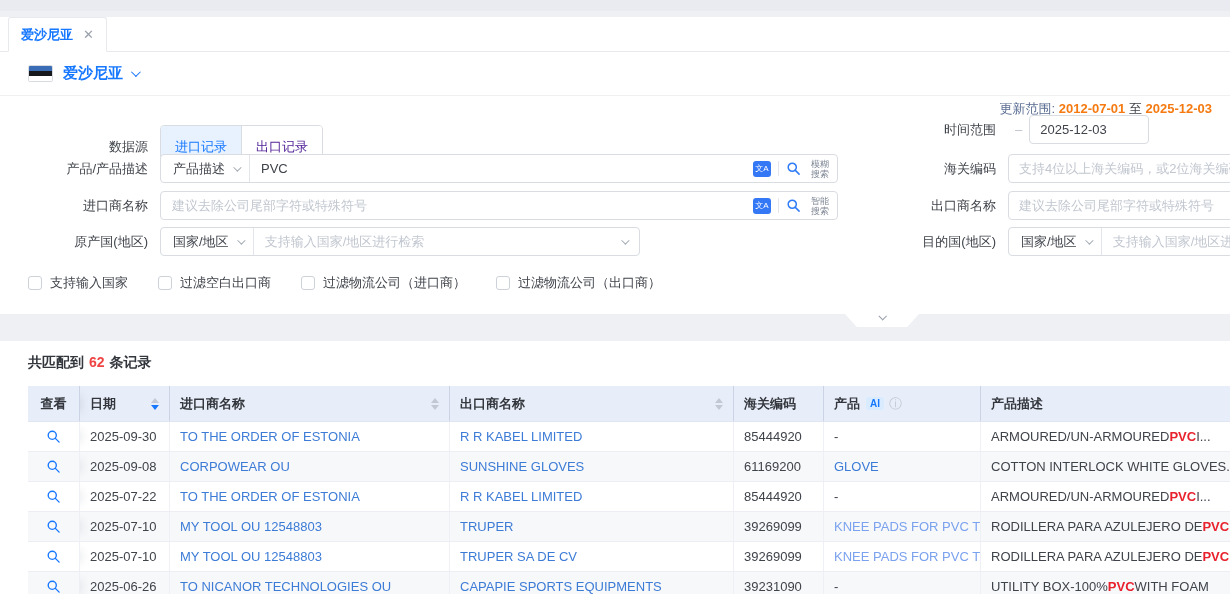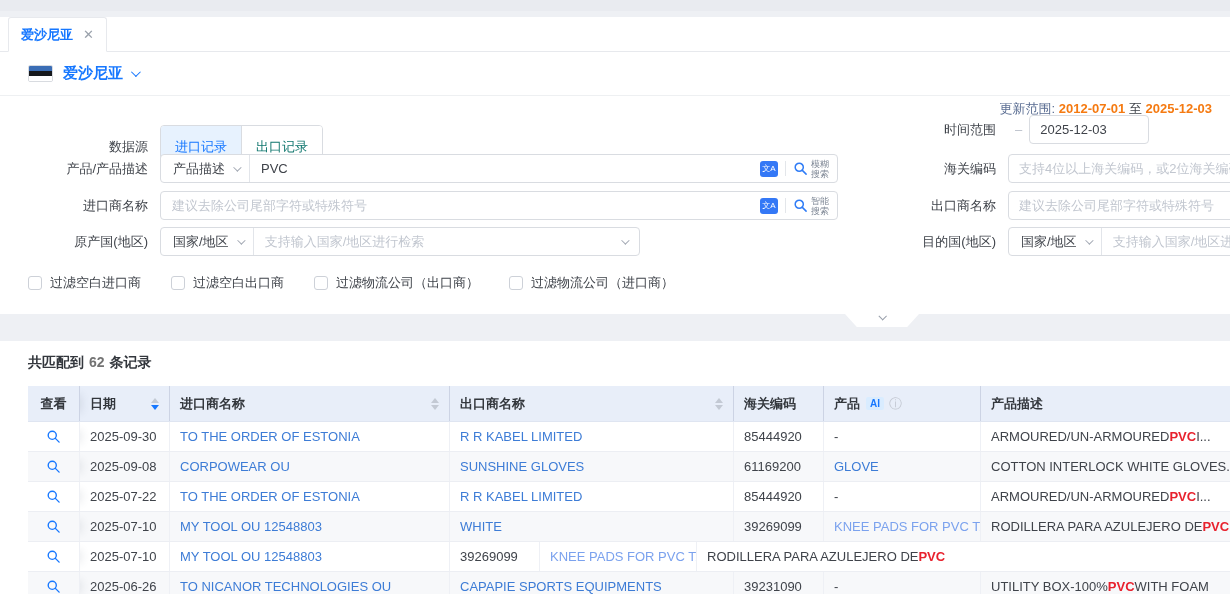--- a/index.html
+++ b/index.html
@@ -32,56 +32,56 @@
   .f-label { width:132px; text-align:right; color:#3f434a; font-size:13px; margin-right:12px; white-space:nowrap; }
   .f-row-r { position:absolute; left:868px; display:flex; align-items:center; }
   .f-label-r { width:128px; text-align:right; color:#3f434a; font-size:13px; margin-right:12px; white-space:nowrap; }
 
   .update-line { position:absolute; top:4px; right:18px; font-size:13px; white-space:nowrap; }
   .update-line .ul-label { color:#5a6d92; }
   .update-line .ul-date { color:#f57a11; font-weight:bold; }
   .update-line .ul-word { color:#3f434a; }
 
   .seg-group { display:flex; height:43px; border:1px solid #d9dce1; border-radius:4px; overflow:hidden; background:#fff; }
-  .seg { padding:0 14px; font-size:13px; color:#0f766e; display:flex; align-items:center; cursor:pointer; background:#fff; }
+  .seg { padding:0 14px; font-size:13px; color:#4c1d95; display:flex; align-items:center; cursor:pointer; background:#fff; }
   .seg.active { background:#e7f2fe; color:#1677ff; border-right:1px solid #d9dce1; }
   .seg:not(.active) { border-left:1px solid #d9dce1; margin-left:-1px; }
 
   .date-input { height:29px; border:1px solid #d9dce1; border-radius:4px; background:#fff;
                 display:flex; align-items:center; padding:0 8px 0 10px; font-size:13px; color:#3f434a; }
   .date-sep { color:#b9bfc9; margin:0 7px; font-size:13px; }
 
   .input-group { display:flex; align-items:center; height:29px; border:1px solid #d9dce1; border-radius:4px; background:#fff; overflow:hidden; }
   .ig-select { display:flex; align-items:center; gap:8px; padding:0 10px 0 12px; height:100%; border-right:1px solid #e2e5ea; font-size:13px; color:#3f434a; cursor:pointer; white-space:nowrap; }
   .ig-input { flex:1; height:100%; border:0; outline:none; padding:0 8px 0 11px; font-size:13px; color:#3f434a; font-family:inherit; min-width:10px; background:transparent; }
   .ig-input::placeholder { color:#c1c6cf; }
   .plain-input { height:29px; border:1px solid #d9dce1; border-radius:4px; outline:none; padding:0 10px; font-size:13px; color:#3f434a; font-family:inherit; }
   .plain-input::placeholder { color:#c1c6cf; }
 
   .suffix { display:flex; align-items:center; gap:7px; padding:0 8px 0 4px; }
   .trans-icon { width:18px; height:16px; background:#3478f6; border-radius:3px; color:#fff; font-size:8px; line-height:16px; text-align:center; letter-spacing:0; cursor:pointer; }
   .v-div { width:1px; height:15px; background:#e3e6ea; }
-  .search-btn { display:flex; align-items:center; gap:3px; cursor:pointer; }
+  .search-btn { display:flex; align-items:center; gap:10px; cursor:pointer; }
   .search-txt { font-size:9px; line-height:10px; color:#7d8694; }
 
   .chk-row { position:absolute; top:178px; left:28px; display:flex; align-items:center; gap:30px; }
   .chk-item { display:flex; align-items:center; gap:8px; cursor:pointer; }
   .chk-box { width:14px; height:14px; border:1px solid #cdd1d8; border-radius:3px; background:#fff; }
   .chk-label { font-size:13px; color:#3f434a; }
 
   
   .gap { position:absolute; top:303px; left:0; width:100%; height:27px; background:#eef0f4; }
   .collapse-tab { position:absolute; top:303px; left:845px; width:74px; height:13px; background:#fff; z-index:2;
                   clip-path:polygon(0 0,100% 0,84% 100%,16% 100%); display:flex; justify-content:center; align-items:flex-start; cursor:pointer; }
   .collapse-tab .chev { border-color:#9aa0ac; width:6px; height:6px; transform:rotate(45deg) translateY(-1px); }
 
   
   .results { position:absolute; top:330px; left:0; width:100%; height:264px; background:#fff; }
   .summary { position:absolute; top:13px; left:28px; font-size:14px; font-weight:bold; color:#33373d; }
-  .summary .cnt { color:#737373; margin:0 5px; }
+  .summary .cnt { color:#ef4444; margin:0 5px; }
 
   .tbl { position:absolute; top:45px; left:28px; width:1290px; }
   .tr { display:flex; height:30px; align-items:stretch; border-bottom:1px solid #eceef3; background:#fff; }
   .tr.alt { background:#f7f8fa; }
   .thead { display:flex; height:36px; background:#e8eef9; border-bottom:1px solid #dfe5f1; }
   .th { display:flex; align-items:center; padding:0 10px; font-size:13px; font-weight:bold; color:#33373d; border-right:1px solid #ccd3e4; white-space:nowrap; }
   .td { display:flex; align-items:center; padding:0 10px; font-size:13px; color:#3f434a; border-right:1px solid #eef0f5; white-space:nowrap; overflow:hidden; }
   .col-view { width:52px; justify-content:center; padding:0; box-shadow:10px 0 10px -9px rgba(60,70,90,.14); position:relative; z-index:1; }
   .col-date { width:90px; justify-content:space-between; }
   .col-imp  { width:280px; justify-content:space-between; }
@@ -224,33 +224,33 @@
           <span>国家/地区</span>
           <span class="chev gray"></span>
         </div>
         <input class="ig-input" placeholder="支持输入国家/地区进行检索" style="">
       </div>
     </div>
 
     <div class="chk-row">
       <div class="chk-item">
         <span class="chk-box"></span>
-        <span class="chk-label">过滤空白进口商</span>
+        <span class="chk-label">支持输入国家</span>
       </div>
       <div class="chk-item">
         <span class="chk-box"></span>
         <span class="chk-label">过滤空白出口商</span>
       </div>
       <div class="chk-item">
         <span class="chk-box"></span>
-        <span class="chk-label">过滤物流公司（出口商）</span>
+        <span class="chk-label">过滤物流公司（进口商）</span>
       </div>
       <div class="chk-item">
         <span class="chk-box"></span>
-        <span class="chk-label">过滤物流公司（进口商）</span>
+        <span class="chk-label">过滤物流公司（出口商）</span>
       </div>
     </div>
   </div>
 
   <div class="gap"></div>
   <div class="collapse-tab">
     <span class="chev"></span>
   </div>
 
   <div class="results">
@@ -375,21 +375,21 @@
                 <circle cx="10" cy="10" r="6.5" fill="none" stroke="#1677ff" stroke-width="2.2"></circle>
                 <line x1="15" y1="15" x2="21" y2="21" stroke="#1677ff" stroke-width="2.2" stroke-linecap="round"></line>
               </svg>
             </span>
           </div>
         <div class="td col-date">2025-07-10</div>
         <div class="td col-imp">
             <span class="link">MY TOOL OU 12548803</span>
           </div>
         <div class="td col-exp">
-            <span class="link">WHITE</span>
+            <span class="link">TRUPER</span>
           </div>
         <div class="td col-hs">39269099</div>
         <div class="td col-prod">
             <span class="link lt">KNEE PADS FOR PVC T...</span>
           </div>
         <div class="td col-desc">
             <span>RODILLERA PARA AZULEJERO DE </span>
             <span class="hl">PVC</span>
             <span></span>
           </div>
@@ -401,20 +401,23 @@
               <svg width="15" height="15" viewBox="0 0 24 24">
                 <circle cx="10" cy="10" r="6.5" fill="none" stroke="#1677ff" stroke-width="2.2"></circle>
                 <line x1="15" y1="15" x2="21" y2="21" stroke="#1677ff" stroke-width="2.2" stroke-linecap="round"></line>
               </svg>
             </span>
           </div>
         <div class="td col-date">2025-07-10</div>
         <div class="td col-imp">
             <span class="link">MY TOOL OU 12548803</span>
           </div>
+        <div class="td col-exp">
+            <span class="link">TRUPER SA DE CV</span>
+          </div>
         <div class="td col-hs">39269099</div>
         <div class="td col-prod">
             <span class="link lt">KNEE PADS FOR PVC T...</span>
           </div>
         <div class="td col-desc">
             <span>RODILLERA PARA AZULEJERO DE </span>
             <span class="hl">PVC</span>
             <span></span>
           </div>
       </div>

